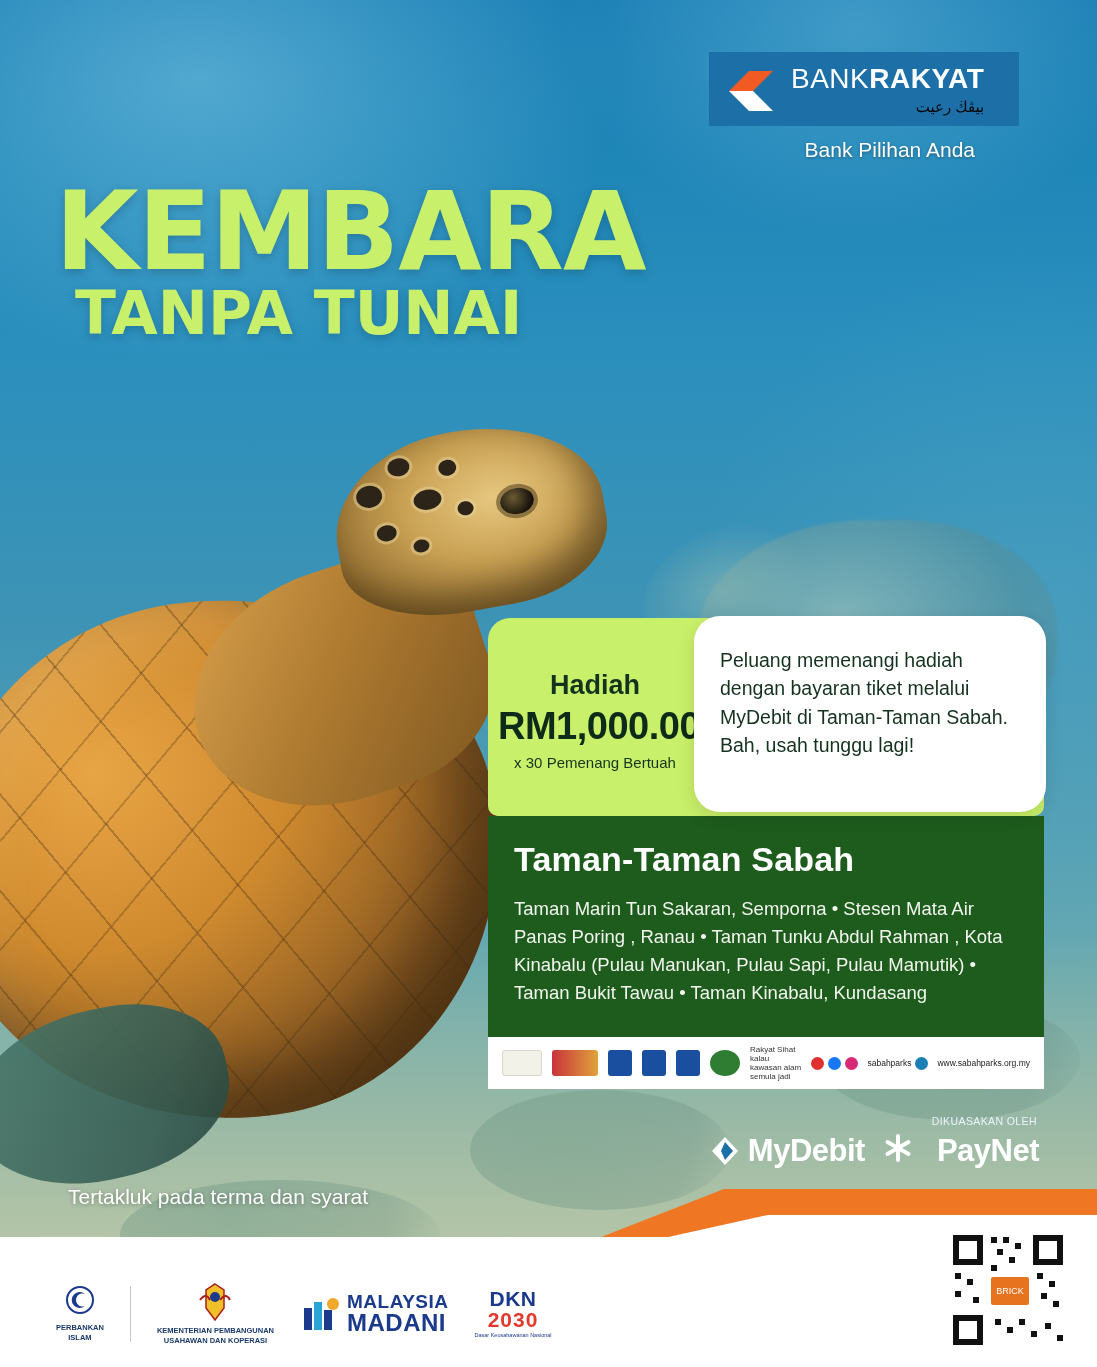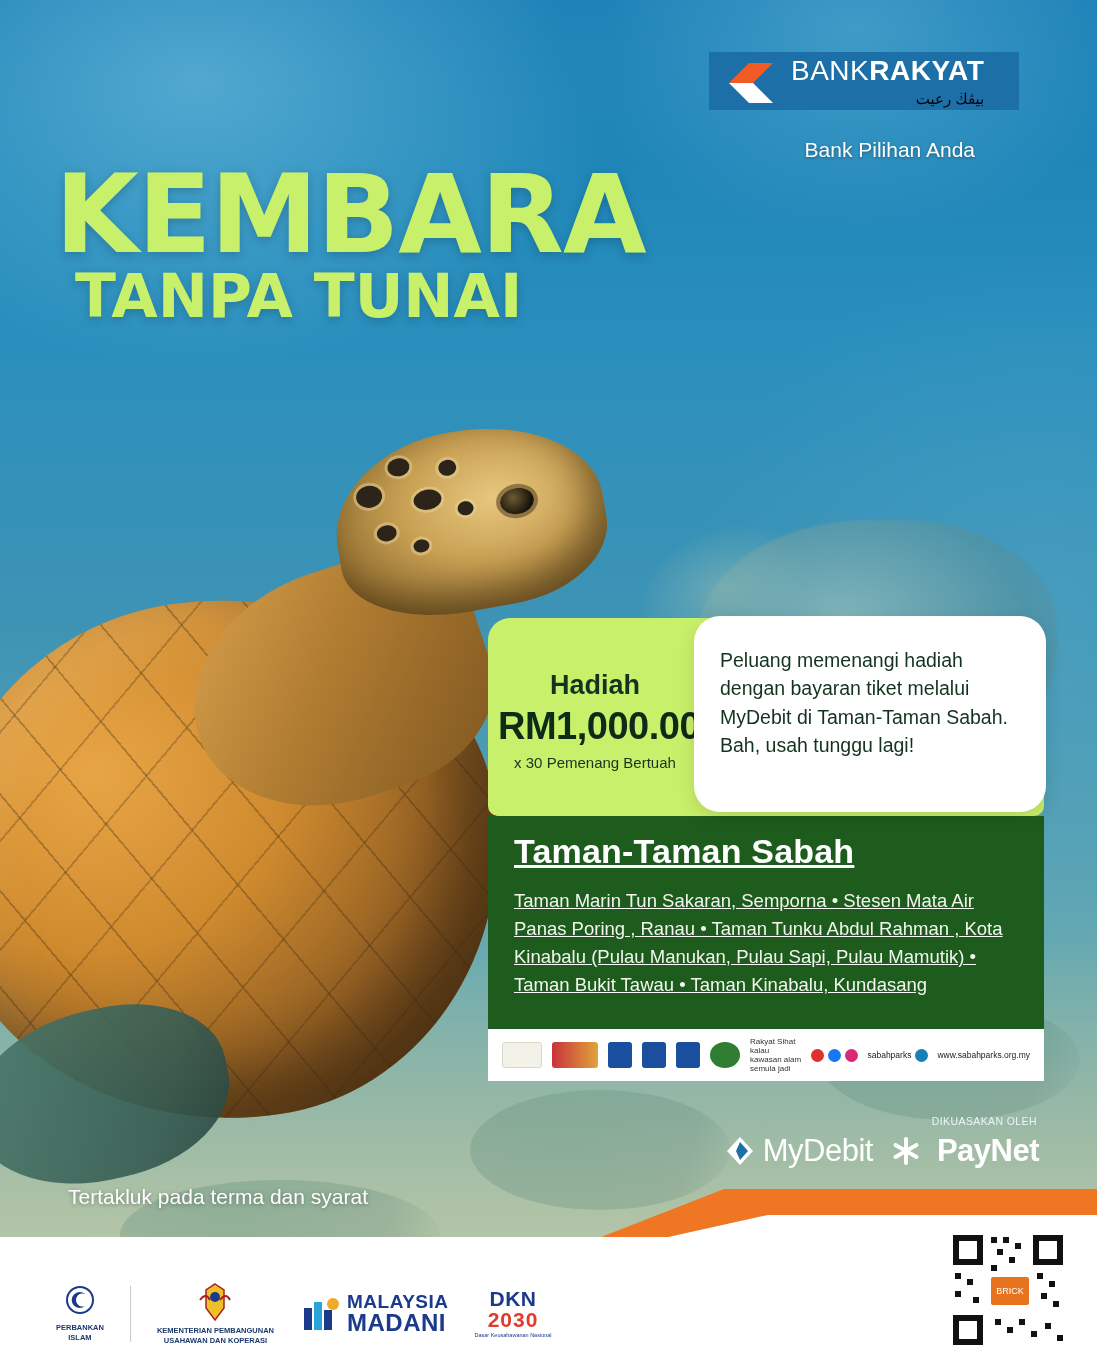--- a/index.html
+++ b/index.html
@@ -104,38 +104,38 @@
   .turtle-far .ff {
     position: absolute; left: -60px; top: 10px; width: 170px; height: 120px;
     background: radial-gradient(ellipse at 50% 50%, rgba(140,185,180,0.6), rgba(110,160,165,0) 75%);
     border-radius: 60% 40% 55% 45%;
     transform: rotate(-20deg);
   }
 
   
   .bank-logo {
     position: absolute; right: 78px; top: 52px;
-    width: 310px; height: 58px;
+    width: 310px; height: 74px;
     background: #1d6fa8;
     display: flex; align-items: center; gap: 14px;
     padding: 0 16px;
   }
   .bank-mark { width: 52px; height: 48px; flex: 0 0 auto; }
   .bank-words { display: flex; flex-direction: column; line-height: 1; }
   .bank-words .bw1 { color: #fff; font-size: 28px; font-weight: 400; letter-spacing: .5px; }
   .bank-words .bw1 b { font-weight: 800; }
   .bank-words .bw2 { color: #000000; font-size: 15px; margin-top: 6px; letter-spacing: 1px; opacity: .95; text-align: right; }
   .bank-tag {
     position: absolute; right: 122px; top: 138px;
     color: #ffffff; font-size: 21px; font-weight: 500;
     text-shadow: 0 1px 3px rgba(0,0,0,.35);
   }
 
   
-  .headline { position: absolute; left: 55px; top: 165px; }
+  .headline { position: absolute; left: 55px; top: 182px; }
   .h1 {
     font-family: "DejaVu Sans", sans-serif;
     font-weight: 800;
     font-size: 108px;
     line-height: .92;
     letter-spacing: -1px;
     color: #c9f06a;
     text-shadow: 0 3px 10px rgba(0,40,60,.25);
   }
   .h2 {
@@ -174,23 +174,22 @@
     padding: 30px 26px;
     box-shadow: 0 6px 18px rgba(0,0,0,.12);
   }
   .prize-right p {
     font-size: 19.5px; line-height: 1.45; color: #14331f; font-weight: 500;
   }
 
   
   .parks {
     background: #1d5c1c;
-    padding: 16px 26px 30px 26px;
+    padding: 24px 26px 30px 26px;
     color: #fff;
-    text-decoration: underline;
   }
   .parks h3 {
     font-size: 34px; font-weight: 700; color: #ffffff; margin-bottom: 16px;
     letter-spacing: .2px;
   }
   .parks p {
     font-size: 18.5px; line-height: 1.52; color: #f2f6ef; font-weight: 400;
   }
   .logos-strip {
     background: #ffffff;
@@ -208,22 +207,22 @@
 
   
   .pay {
     position: absolute; right: 58px; top: 1133px;
     display: flex; align-items: center; gap: 18px; color: #fff;
   }
   .pay .dikuasakan {
     position: absolute; right: 2px; top: -18px; font-size: 10.5px; color: #eaf4fb; letter-spacing: .4px;
   }
   .mydebit { display: flex; align-items: center; gap: 8px; }
-  .mydebit .txt { font-size: 31px; font-weight: 400; color: #fff; letter-spacing: -.5px; }
-  .paynet { display: flex; align-items: center; gap: 16px; }
+  .mydebit .txt { font-size: 31px; font-weight: 700; color: #fff; letter-spacing: -.5px; }
+  .paynet { display: flex; align-items: flex-start; gap: 24px; }
   .paynet .txt { font-size: 31px; font-weight: 700; color: #fff; letter-spacing: -.5px; }
 
   
   .campaign {
     position: absolute; left: 68px; top: 1162px; color: #fff;
     text-shadow: 0 1px 4px rgba(0,0,0,.35);
   }
   .campaign .line1 { font-size: 22px; font-weight: 500; }
   .campaign .line1 b { font-weight: 800; }
   .campaign .line2 { font-size: 21px; margin-top: 23px; font-weight: 400; }

